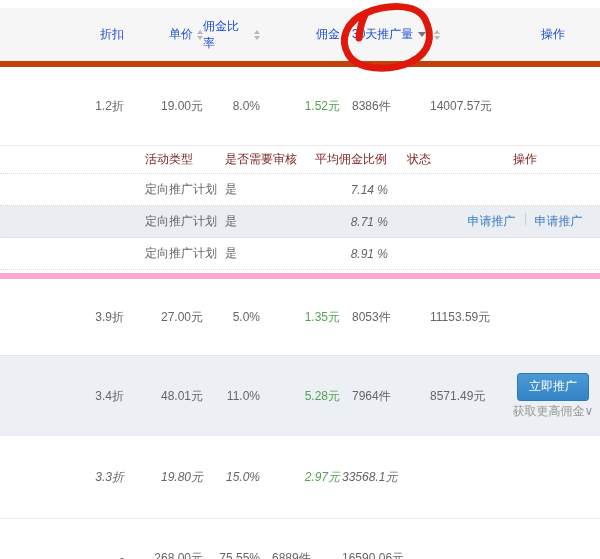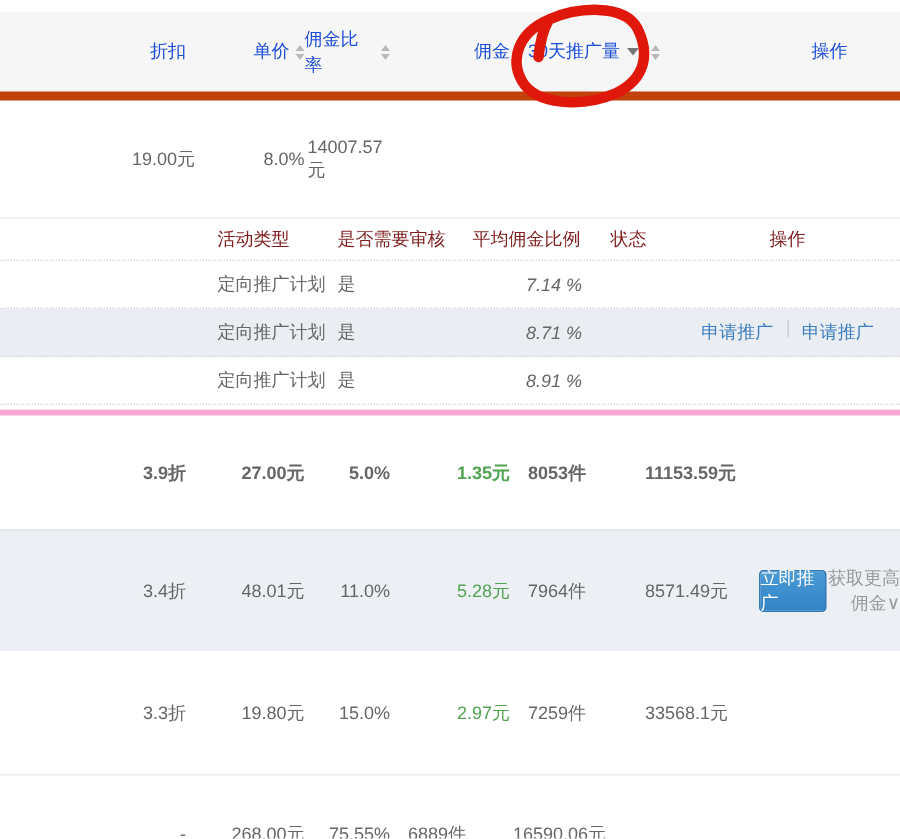--- a/index.html
+++ b/index.html
@@ -35,25 +35,25 @@
   .sgrid{display:grid;grid-template-columns:145px 80px 90px 73px 62px 150px;align-items:center;}
   .shdr{height:27px;color:#7f1d1d;border-bottom:1px dotted #d9d9d9;}
   .srow{height:31px;border-bottom:1px dotted #d9d9d9;}
   .srow.hl{background:#eaedf2;}
   .s3{justify-content:flex-end;display:flex;font-style:italic;}
   .s4{justify-content:center;display:flex;}
   .s5{justify-content:center;display:flex;}
   .slink{color:#3e7fc1;text-decoration:none;cursor:pointer;}
   .vr{width:1px;height:12px;background:#c9ced6;margin:0 9px;}
   
-  .row.sep{border-top:4px solid #f9a8d4;margin-top:3px;height:76px;font-weight:bold;}
+  .row.sep{border-top:6px solid #f9a8d4;margin-top:3px;height:76px;}
   .row.hlrow{background:#eceff3;border-top:1px solid #e2e5ea;height:80px;}
   .row.last{border-top:1px solid #ececec;}
   
-  .opcol{display:flex;align-items:center;row-gap:2px;}
+  .opcol{display:flex;flex-direction:column;align-items:center;row-gap:2px;}
   .btn{width:70px;height:26px;border:1px solid #2f79b7;border-radius:3px;color:#fff;
     background:linear-gradient(#4a9ad5,#3483c6);display:flex;align-items:center;justify-content:center;cursor:pointer;}
   .morelink{color:#999;cursor:pointer;text-align:right;}
   
   .anno{position:absolute;left:330px;top:0;width:110px;height:80px;pointer-events:none;z-index:5;}
 </style>
 </head>
 <body>
 
 <div class="spacer-top"></div>
@@ -88,22 +88,25 @@
         <i class="up"></i>
         <i class="dn"></i>
       </span>
     </div>
   <div class="hcell c7">
       <span>操作</span>
     </div>
 </div>
 
 <div class="grid row">
+  <div class="cell c1">1.2折</div>
   <div class="cell c2">19.00元</div>
   <div class="cell c3">8.0%</div>
+  <div class="cell c4 green">1.52元</div>
+  <div class="cell c5">8386件</div>
   <div class="cell c6">14007.57元</div>
   <div class="cell c7"></div>
 </div>
 
 <div class="sub">
   <div class="sgrid shdr">
     <div></div>
     <div>活动类型</div>
     <div>是否需要审核</div>
     <div>平均佣金比例</div>
@@ -158,26 +161,25 @@
   <div class="cell c5">7964件</div>
   <div class="cell c6">8571.49元</div>
   <div class="cell c7">
     <div class="opcol">
       <div class="btn">立即推广</div>
       <div class="morelink">获取更高佣金∨</div>
     </div>
   </div>
 </div>
 
-<div class="grid row" style="height:82px;">
+<div class="grid row" style="height:82px;font-style:italic;">
   <div class="cell c1">3.3折</div>
   <div class="cell c2">19.80元</div>
   <div class="cell c3">15.0%</div>
   <div class="cell c4 green">2.97元</div>
-  <div class="cell c5">7259件</div>
   <div class="cell c6">33568.1元</div>
   <div class="cell c7"></div>
 </div>
 
 <div class="grid row last">
   <div class="cell c1">-</div>
   <div class="cell c2">268.00元</div>
   <div class="cell c3">75.55%</div>
   <div class="cell c5">6889件</div>
   <div class="cell c6">16590.06元</div>

